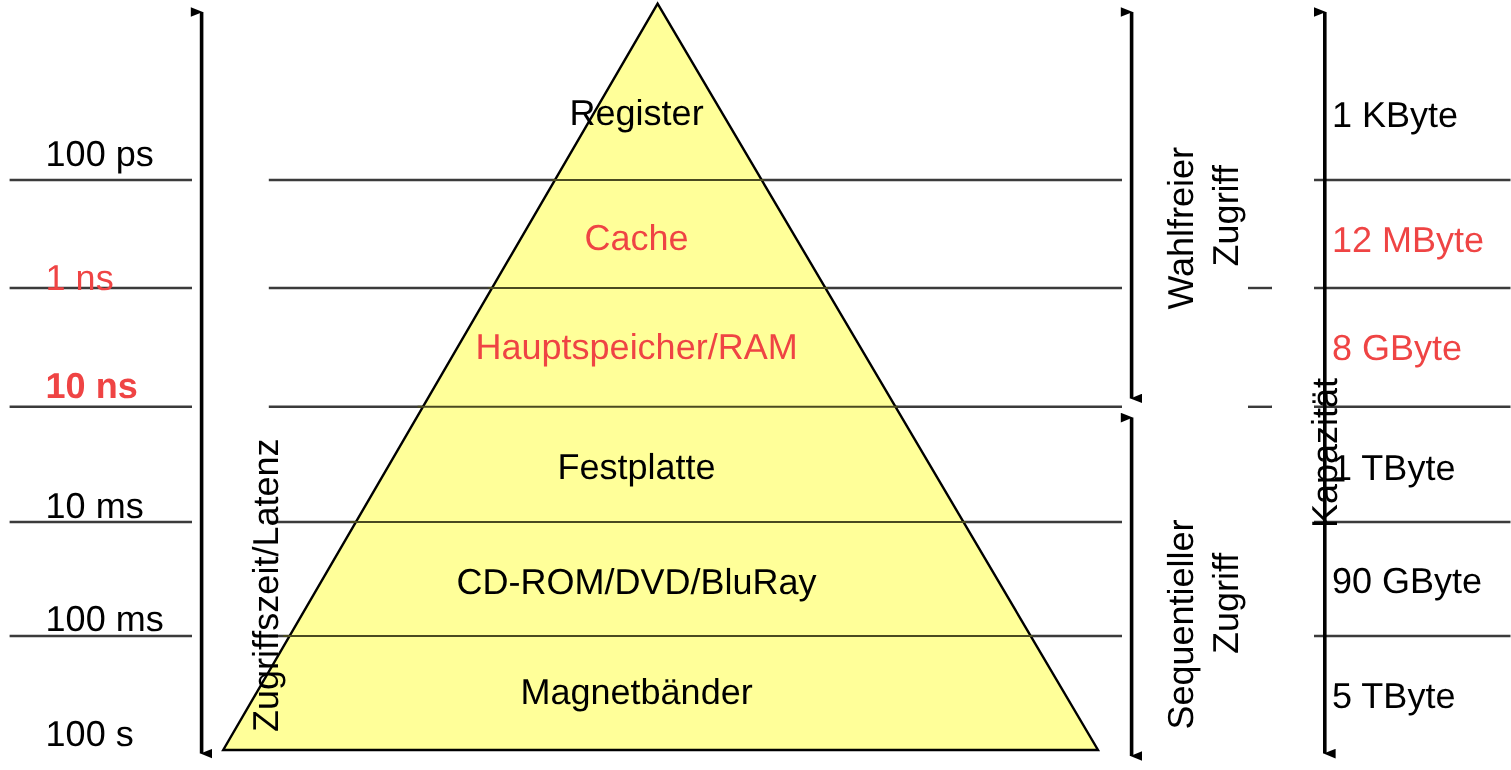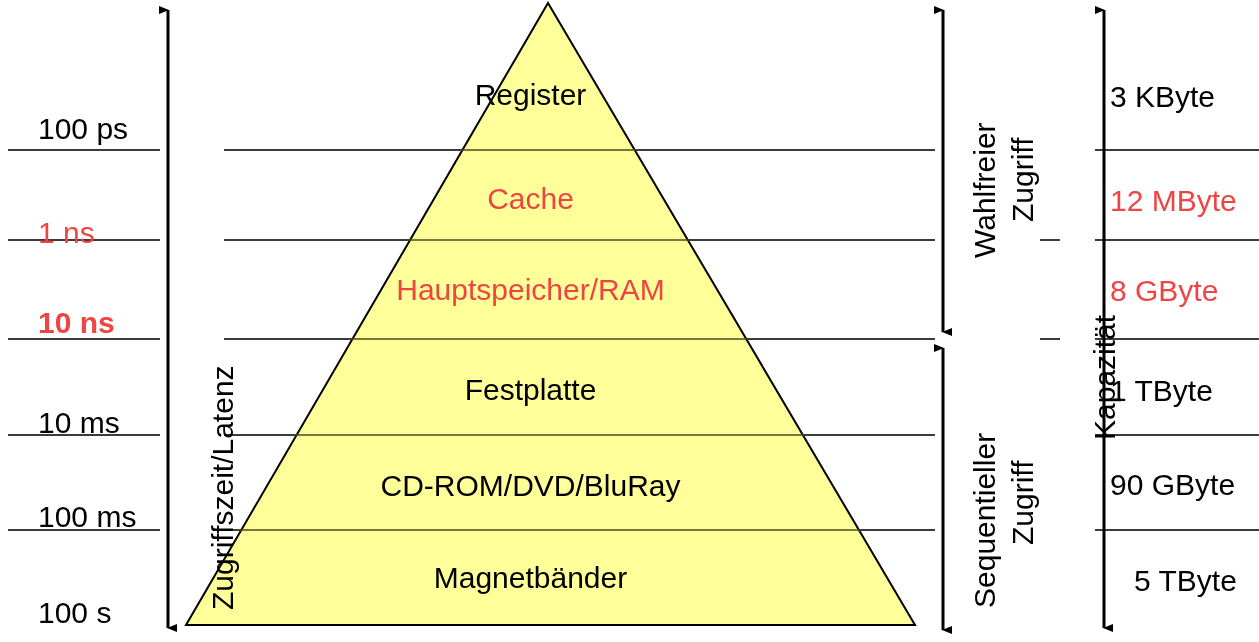--- a/index.html
+++ b/index.html
@@ -118,26 +118,26 @@
     <line x1="1104" y1="10" x2="1104" y2="628" stroke="#000" stroke-width="3" marker-start="url(#arrHeadUp)" marker-end="url(#arrHeadDown)"></line>
   </svg>
 
   <div class="lbl lat" style="top:82px;">100 ps</div>
   <div class="lbl lat blue" style="top:186px;">1 ns</div>
   <div class="lbl lat blue" style="top:276px;font-weight:bold;">10 ns</div>
   <div class="lbl lat" style="top:376px;">10 ms</div>
   <div class="lbl lat" style="top:470px;">100 ms</div>
   <div class="lbl lat" style="top:566px;">100 s</div>
 
-  <div class="lbl cap" style="top:82px;">3 KByte</div>
+  <div class="lbl cap" style="top:82px;">1 KByte</div>
   <div class="lbl cap blue" style="top:186px;">12 MByte</div>
   <div class="lbl cap blue" style="top:276px;">8 GByte</div>
   <div class="lbl cap" style="top:376px;">1 TByte</div>
   <div class="lbl cap" style="top:470px;">90 GByte</div>
-  <div class="lbl cap" style="top:566px;margin-left:24px;">5 TByte</div>
+  <div class="lbl cap" style="top:566px;">5 TByte</div>
 
   <div class="lbl tier" style="top:80px;">Register</div>
   <div class="lbl tier blue" style="top:184px;">Cache</div>
   <div class="lbl tier blue" style="top:275px;">Hauptspeicher/RAM</div>
   <div class="lbl tier" style="top:375px;">Festplatte</div>
   <div class="lbl tier" style="top:471px;">CD-ROM/DVD/BluRay</div>
   <div class="lbl tier" style="top:563px;">Magnetbänder</div>
 
   <div class="lbl rot" style="left:208px; top:610px; transform: rotate(-90deg);">Zugriffszeit/Latenz</div>
 

